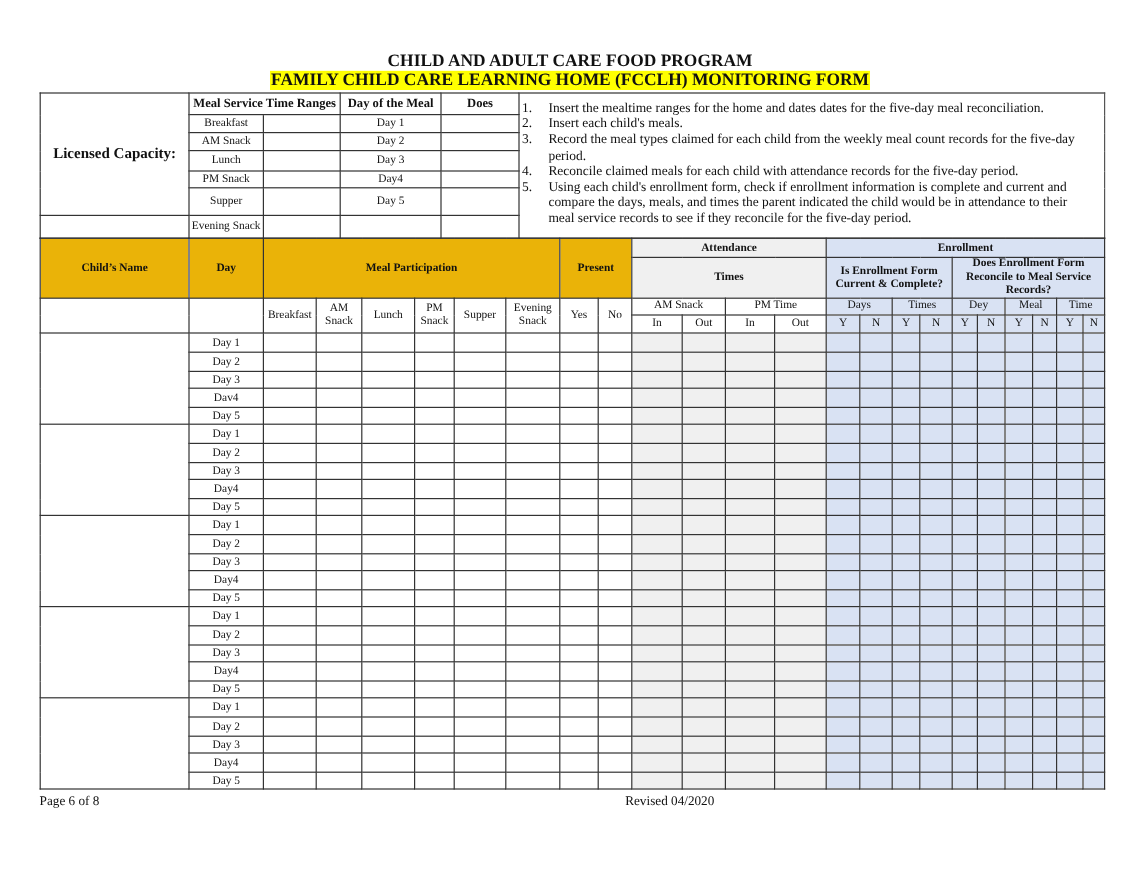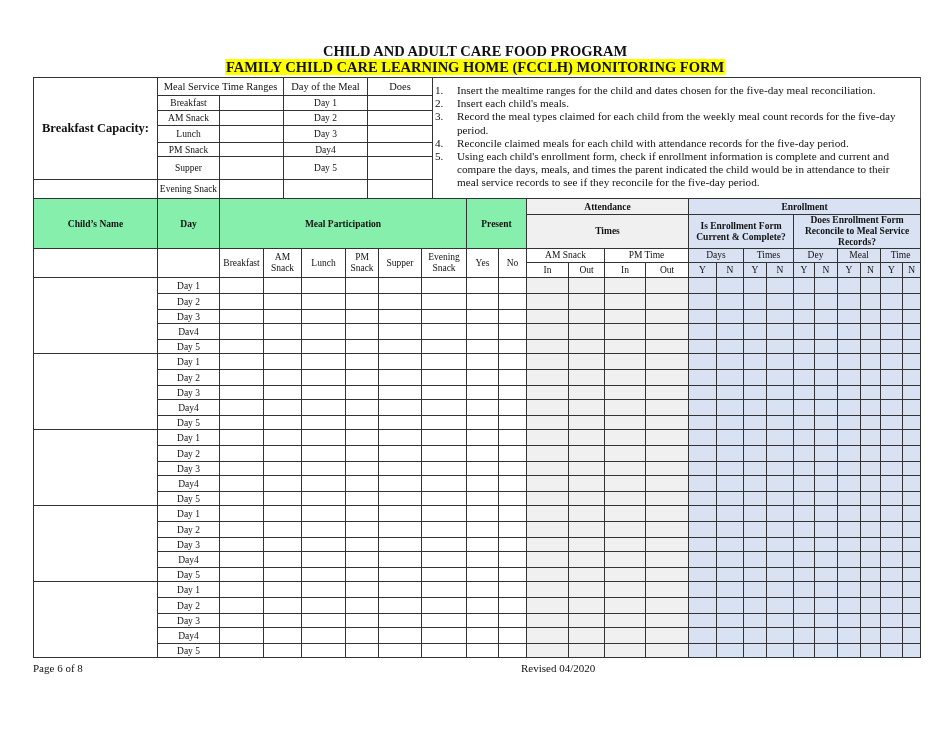--- a/index.html
+++ b/index.html
@@ -7,31 +7,31 @@
   .title1 { position:absolute; left:0; width:950px; top:43px; text-align:center; font-weight:bold; font-size:14.5px; line-height:16px; }
   .title2wrap { position:absolute; left:0; width:950px; top:59px; text-align:center; line-height:16px; }
   .title2 { display:inline-block; background:#ffff00; font-weight:bold; font-size:14.5px; padding:0 1px; }
 
   table { border-collapse:collapse; position:absolute; table-layout:fixed; }
   td { border:1px solid #333; padding:0; text-align:center; vertical-align:middle; overflow:hidden; white-space:nowrap; }
 
   
   #top { left:33px; top:77px; width:887px; }
   #top td { font-size:9.5px; }
-  #top .hdr { font-weight:normal; font-size:10.5px; }
+  #top .hdr { font-weight:bold; font-size:10.5px; }
   #top .cap { font-weight:bold; font-size:12.5px; }
   #top .instr { text-align:left; vertical-align:top; white-space:normal; font-size:11.2px; line-height:13.2px; padding:6px 8px 0 2px; border-right:1px solid #555; }
   .instr ol { margin:0; padding:0; list-style:none; }
   .instr li { display:flex; }
   .instr .num { width:22px; flex:none; }
 
   
   #main { left:33px; top:198px; width:887px; }
   #main td { font-size:9.5px; }
-  .gray { background:#86efac; }
+  .gray { background:#eab308; }
   .lgray { background:#f0f0f0; }
   .blue { background:#d9e2f3; }
   .bighdr { font-weight:bold; font-size:12.5px; }
   .smallbold { font-weight:bold; font-size:9.5px; white-space:normal !important; line-height:11px; }
   .sub { font-size:9.5px; line-height:11px; white-space:normal !important; }
   .dayc { font-size:10px; }
 
   .footer-left { position:absolute; left:33px; top:662px; font-size:11px; }
   .footer-right { position:absolute; left:521px; top:662px; font-size:11px; }
 </style>
@@ -45,29 +45,29 @@
   <colgroup>
     <col style="width:124px">
       <col style="width:62px">
       <col style="width:64px">
       <col style="width:84px">
       <col style="width:65px">
       <col style="width:488px">
   </colgroup>
   <tbody>
       <tr style="height:18px">
-    <td rowspan="6" class="cap">Breakfast Capacity:</td>
+    <td rowspan="6" class="cap">Licensed Capacity:</td>
     <td colspan="2" class="hdr">Meal Service Time Ranges</td>
     <td class="hdr">Day of the Meal</td>
     <td class="hdr">Does</td>
     <td rowspan="7" class="instr">
       <ol>
         <li>
               <span class="num">1.</span>
-              <span>Insert the mealtime ranges for the child and dates chosen for the five-day meal reconciliation.</span>
+              <span>Insert the mealtime ranges for the home and dates dates for the five-day meal reconciliation.</span>
             </li>
         <li>
               <span class="num">2.</span>
               <span>Insert each child's meals.</span>
             </li>
         <li>
               <span class="num">3.</span>
               <span>Record the meal types claimed for each child from the weekly meal count records for the five-day period.</span>
             </li>
         <li>

